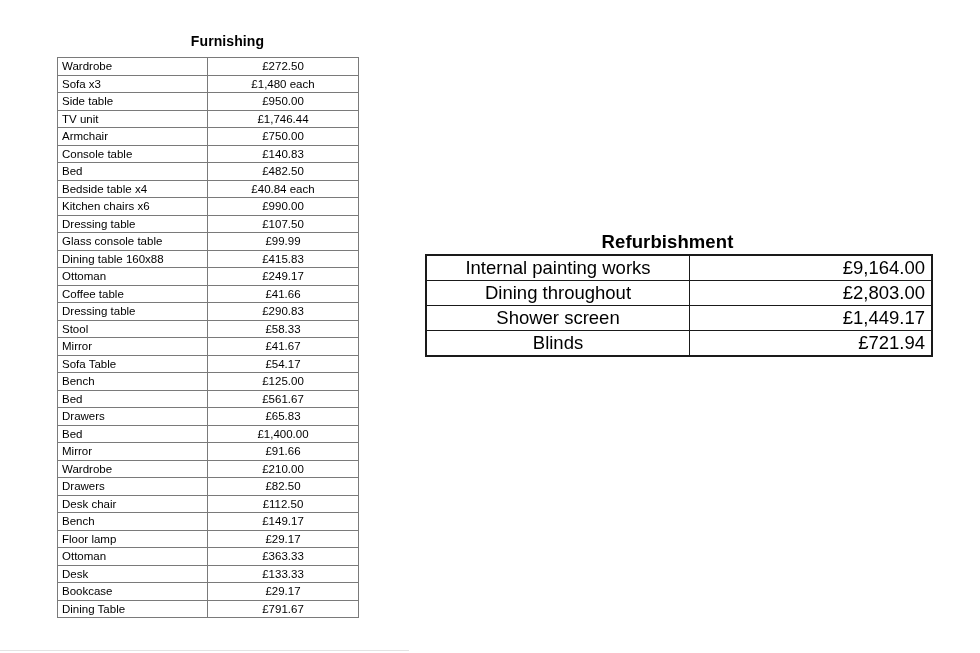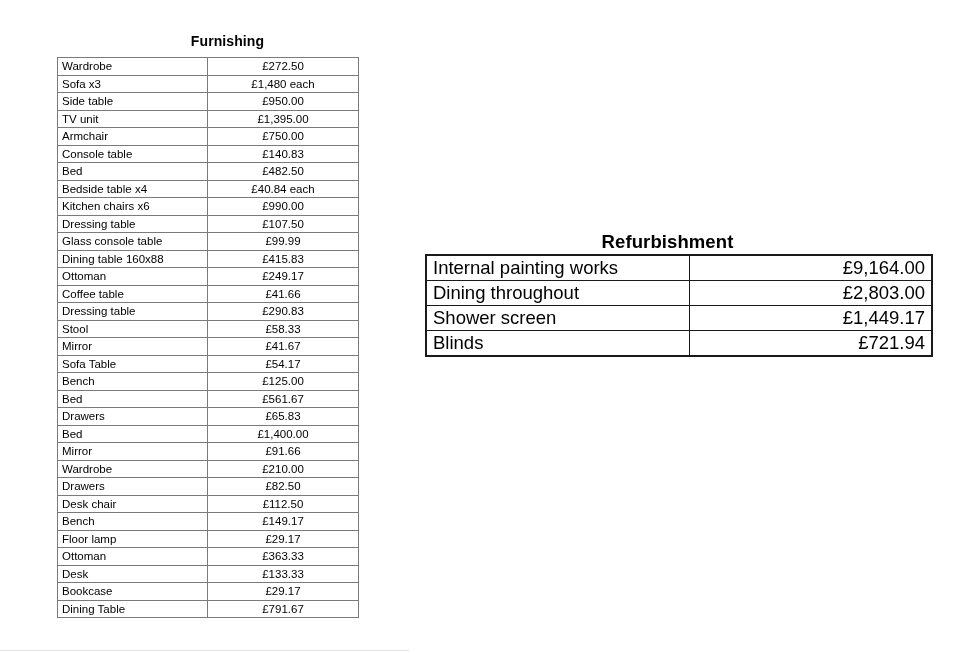--- a/index.html
+++ b/index.html
@@ -73,21 +73,21 @@
   }
   #refurbishment-table td {
     border: 1.5px solid #1a1a1a;
     height: 24px;
     font-size: 18.5px;
     line-height: 24px;
     padding: 0 6px;
     white-space: nowrap;
     overflow: hidden;
   }
-  #refurbishment-table td.label { width: 250px; text-align: left; }
+  #refurbishment-table td.label { width: 250px; text-align: center; }
   #refurbishment-table td.value { width: 229px; text-align: right; }
 
   
   #page-bottom-rule {
     position: absolute;
     left: 0;
     top: 650px;
     width: 409px;
     height: 1px;
     background: #e3e3e3;
@@ -107,21 +107,21 @@
         <tr>
           <td class="label">Sofa x3</td>
           <td class="value">£1,480 each</td>
         </tr>
         <tr>
           <td class="label">Side table</td>
           <td class="value">£950.00</td>
         </tr>
         <tr>
           <td class="label">TV unit</td>
-          <td class="value">£1,395.00</td>
+          <td class="value">£1,746.44</td>
         </tr>
         <tr>
           <td class="label">Armchair</td>
           <td class="value">£750.00</td>
         </tr>
         <tr>
           <td class="label">Console table</td>
           <td class="value">£140.83</td>
         </tr>
         <tr>

